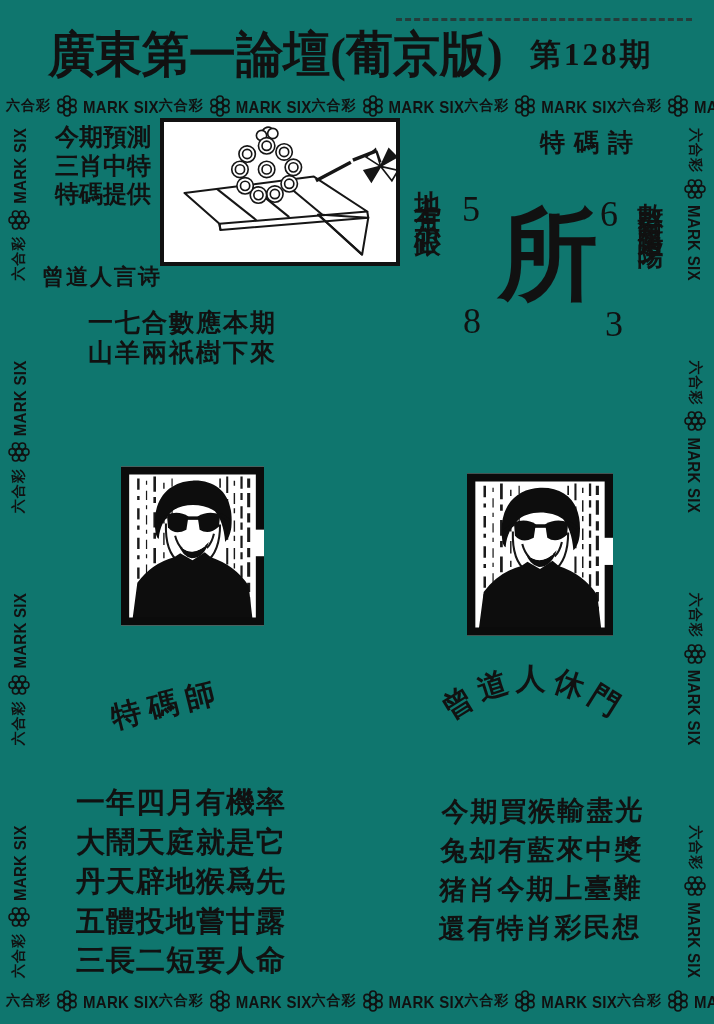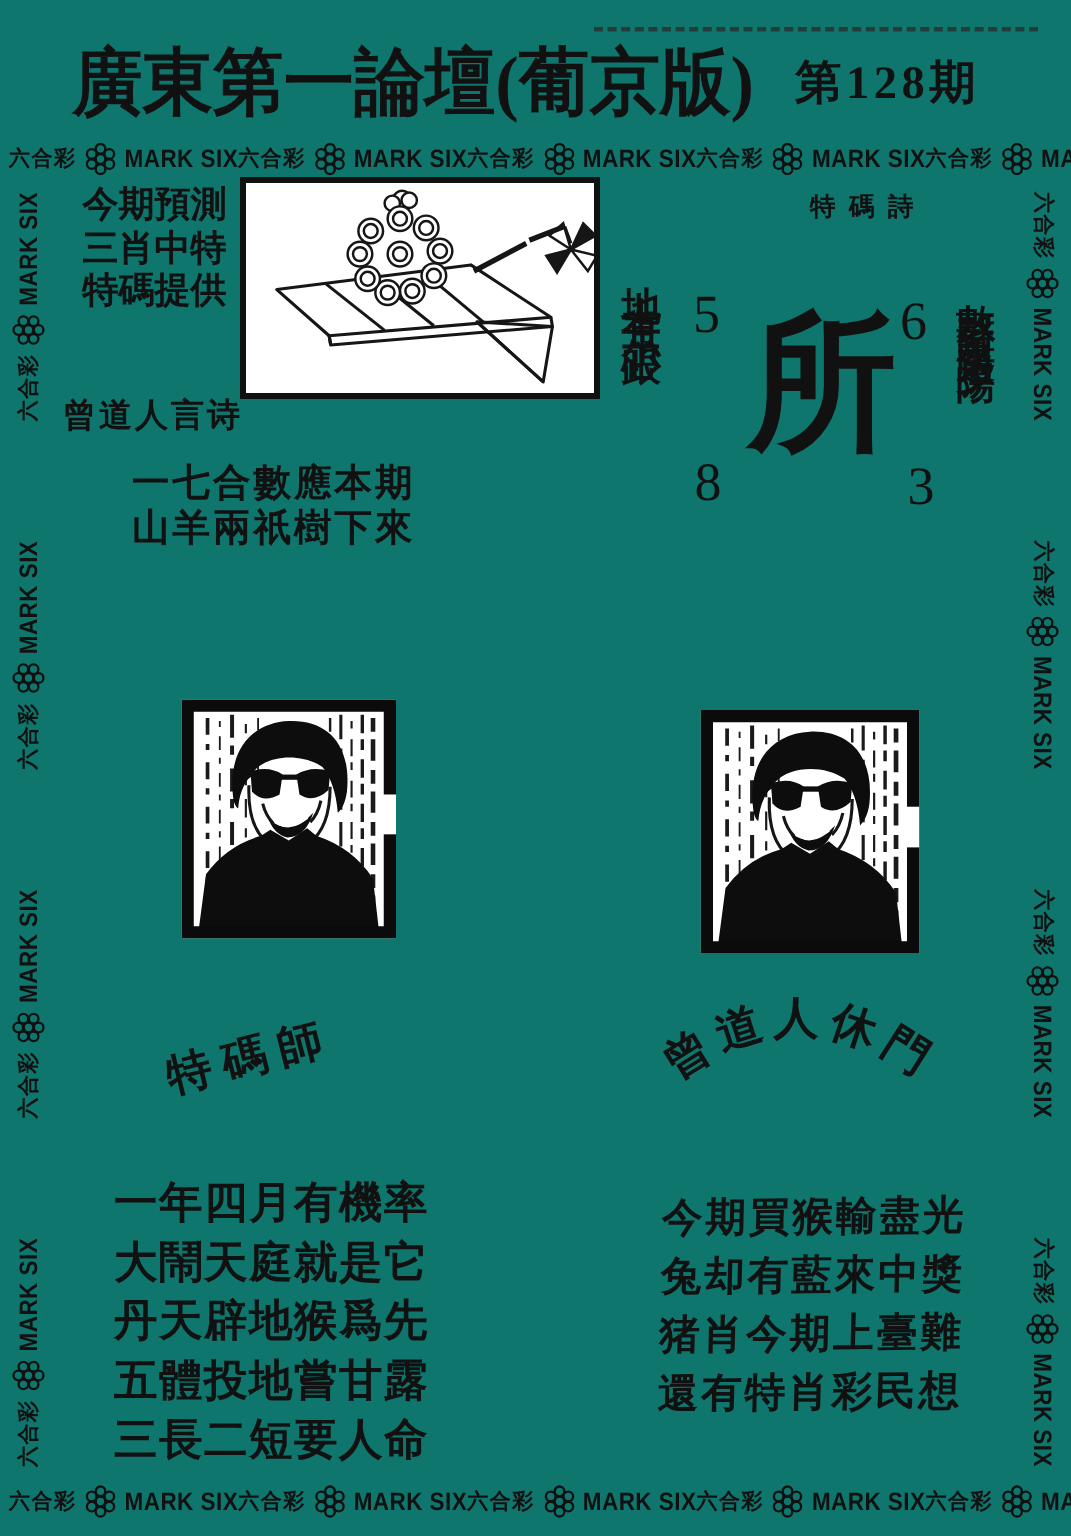--- a/index.html
+++ b/index.html
@@ -40,21 +40,21 @@
   
   .pred{position:absolute; left:55px; top:123px; width:128px;}
   .pred-row{display:flex; justify-content:space-between; font-size:24px; font-weight:600; height:28.5px; line-height:28px;}
   
   .illu{position:absolute; left:160px; top:118px; width:232px; height:140px; border:4px solid #111; background:#fff;}
   .illu svg{width:100%; height:100%; display:block;}
   
   .zheading{position:absolute; left:42px; top:262px; font-size:22px; font-weight:700; letter-spacing:2px;}
   .poem1{position:absolute; left:88px; top:308px; font-size:25px; font-weight:700; letter-spacing:2px; line-height:29.5px; white-space:nowrap;}
   
-  .theading{position:absolute; left:540px; top:126px; font-size:17px; font-weight:600; letter-spacing:9px; white-space:nowrap;}
+  .theading{position:absolute; left:540px; top:126px; font-size:25px; font-weight:600; letter-spacing:9px; white-space:nowrap;}
   .vpoem{position:absolute; writing-mode:vertical-rl; text-orientation:upright; font-size:26px; font-weight:600; letter-spacing:7px; white-space:nowrap;}
   .vpoem.lefty{left:410px; top:170px;}
   .vpoem.righty{left:633px; top:182px;}
   .bigchar{position:absolute; left:498px; top:206px; font-size:100px; font-weight:600; line-height:1;}
   .num{position:absolute; font-size:36px; font-weight:500;}
   .num.tl{left:462px; top:188px;}
   .num.tr{left:600px; top:193px;}
   .num.bl{left:463px; top:300px;}
   .num.br{left:605px; top:303px;}
   

